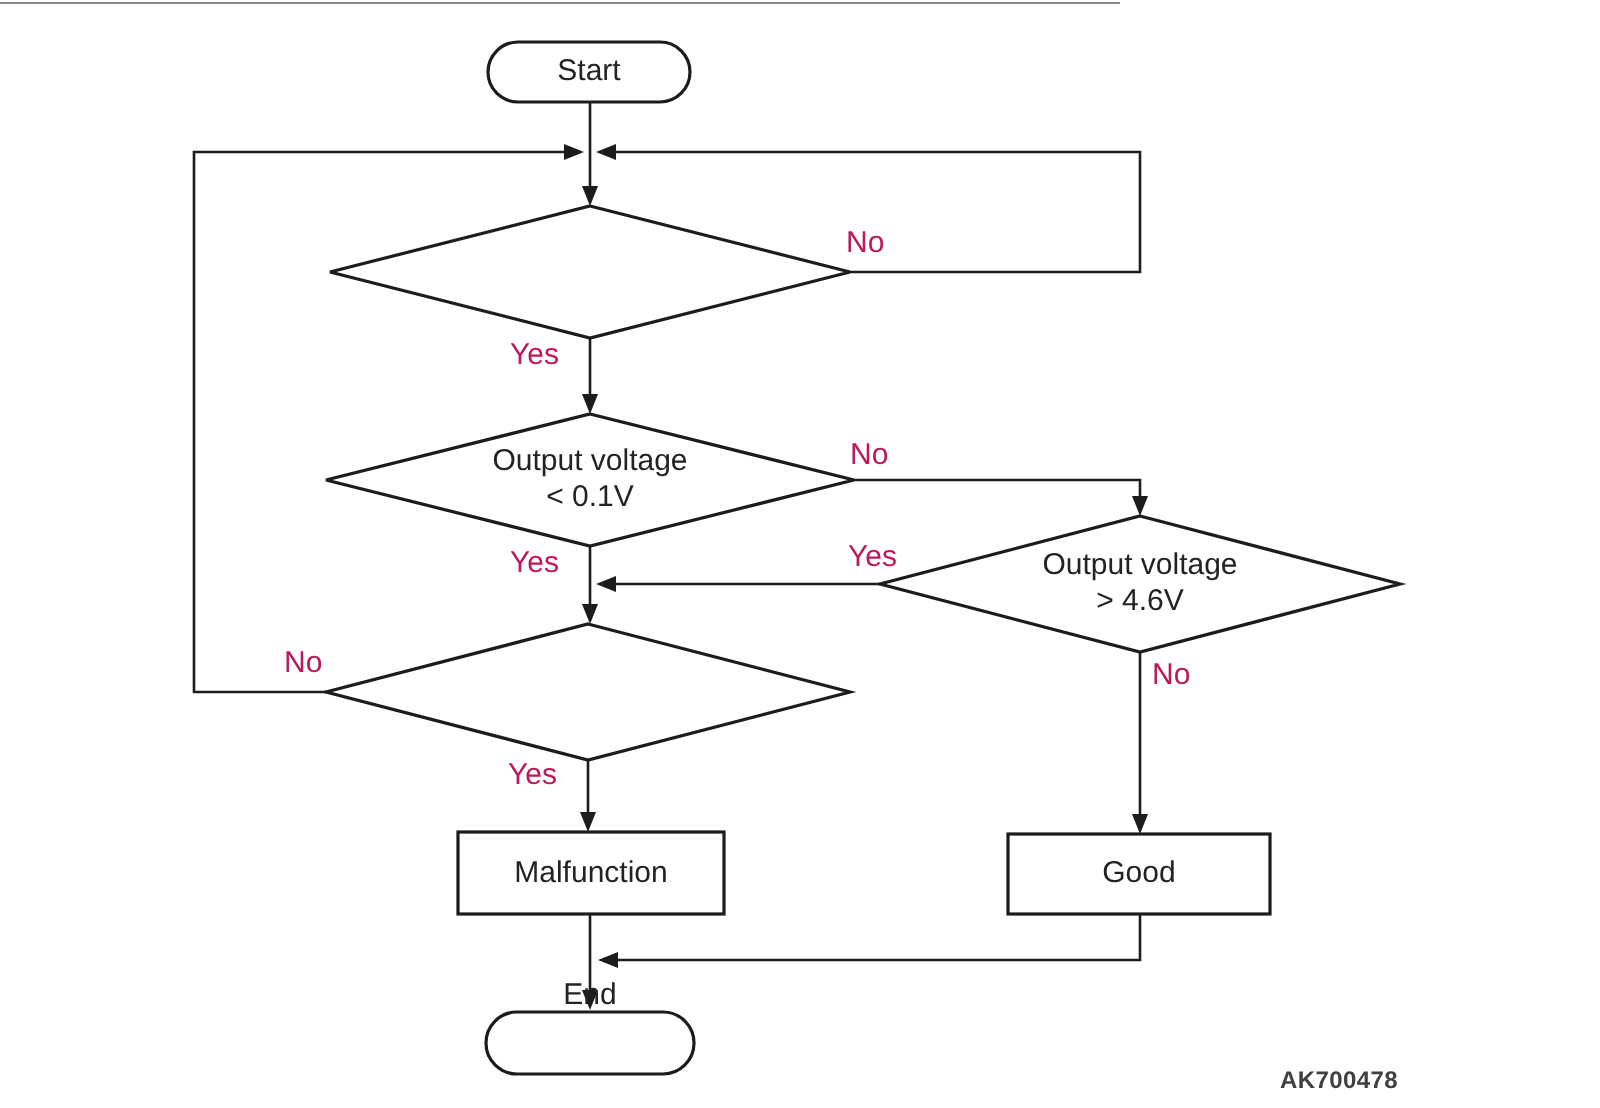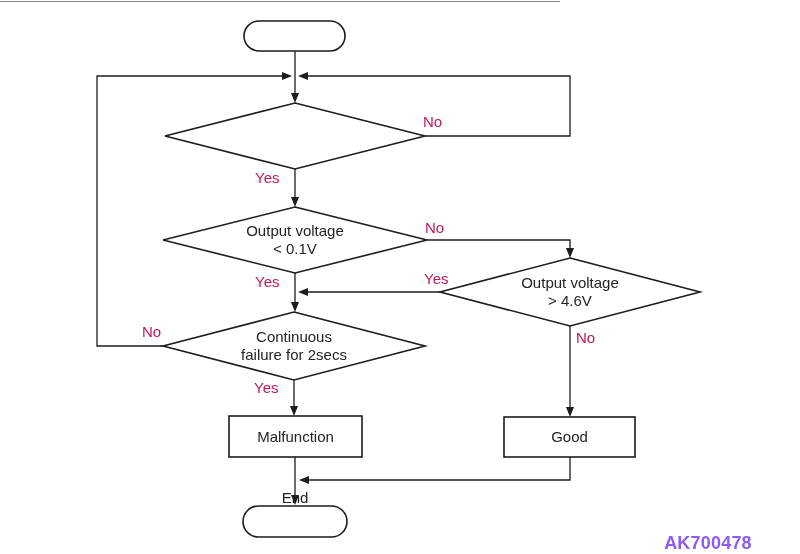--- a/index.html
+++ b/index.html
@@ -35,23 +35,23 @@
     color: #be185d;
     font-size: 15px;
     line-height: 16px;
     white-space: nowrap;
   }
   .figure-code {
     position: absolute;
     left: 640px;
     top: 533px;
     width: 136px;
-    text-align: center;
-    color: #8b5cf6;
-    font-size: 18px;
+    text-align: left;
+    color: #404040;
+    font-size: 12px;
     font-weight: bold;
     letter-spacing: 0.2px;
   }
   .shape { fill: none; stroke: #1c1c1c; stroke-width: 1.6; }
   .wire  { fill: none; stroke: #1c1c1c; stroke-width: 1.3; }
   .arrow { fill: #1c1c1c; stroke: none; }
   .hairline { stroke: #8a8a8a; stroke-width: 1; }
 </style>
 </head>
 <body>
@@ -89,30 +89,29 @@
     <rect class="shape" x="244" y="21" width="101" height="30" rx="15" ry="15"></rect>
     <polygon class="shape" points="295,103 425,136 295,169 165,136"></polygon>
     <polygon class="shape" points="295,207 427,240 295,273 163,240"></polygon>
     <polygon class="shape" points="570,258 700,292 570,326 440,292"></polygon>
     <polygon class="shape" points="294,312 425,346 294,380 163,346"></polygon>
     <rect class="shape" x="229" y="416" width="133" height="41"></rect>
     <rect class="shape" x="504" y="417" width="131" height="40"></rect>
     <rect class="shape" x="243" y="506" width="104" height="31" rx="15.5" ry="15.5"></rect>
   </svg>
 
+  <div class="lbl node-label" style="left:244px; top:21px; width:101px; height:30px;">Start</div>
 
 
   <div class="lbl" style="left:215px; top:222px; width:160px;">Output voltage
 &lt; 0.1V</div>
 
   <div class="lbl" style="left:490px; top:274px; width:160px;">Output voltage
 &gt; 4.6V</div>
 
-  <div class="lbl" style="left:214px; top:328px; width:160px;">Continuous
-failure for 2secs</div>
 
   <div class="lbl node-label" style="left:504px; top:417px; width:131px; height:40px;">Good</div>
 
   <div class="lbl node-label" style="left:229px; top:416px; width:133px; height:41px;">Malfunction</div>
 
   <div class="lbl node-label" style="left:243px; top:482px; width:104px; height:31px;">End</div>
 
   <div class="branch" style="left:423px; top:114px;">No</div>
   <div class="branch" style="left:255px; top:170px;">Yes</div>
   <div class="branch" style="left:425px; top:220px;">No</div>

